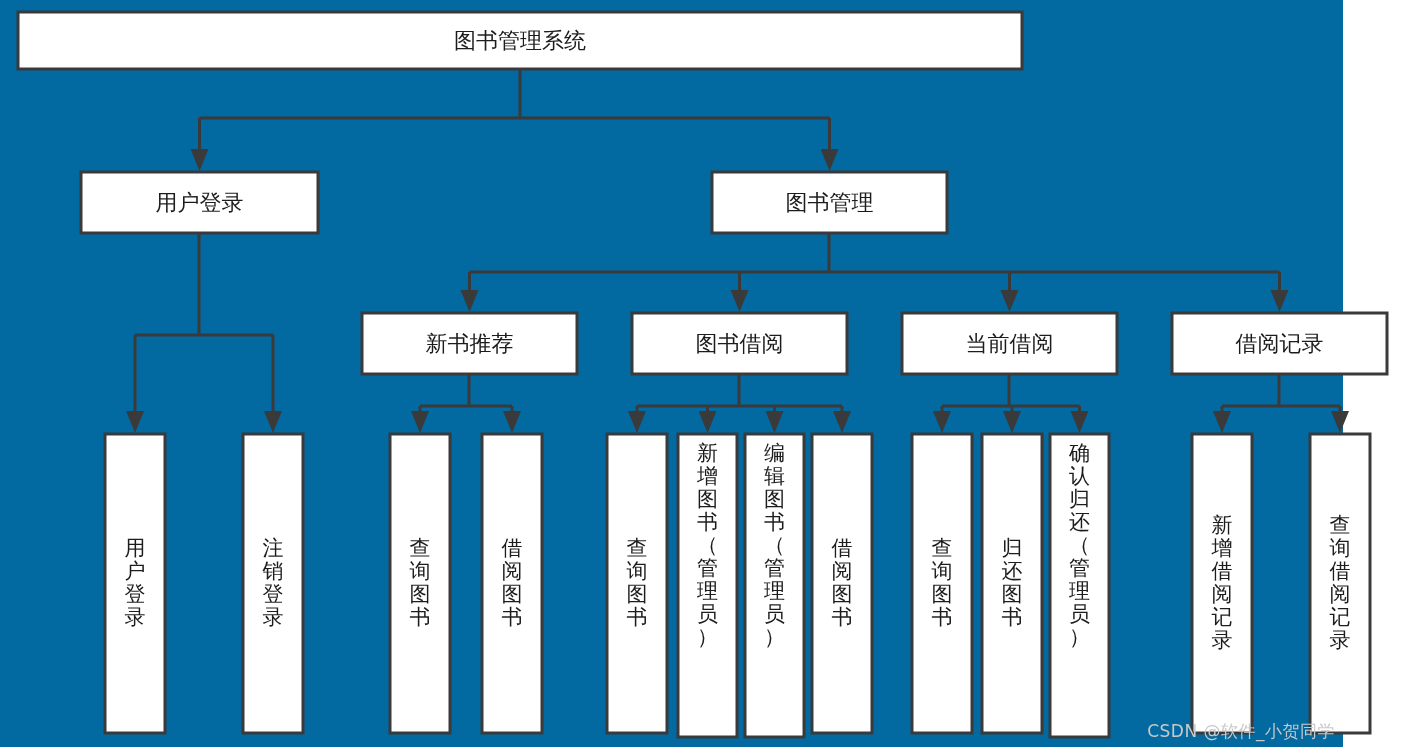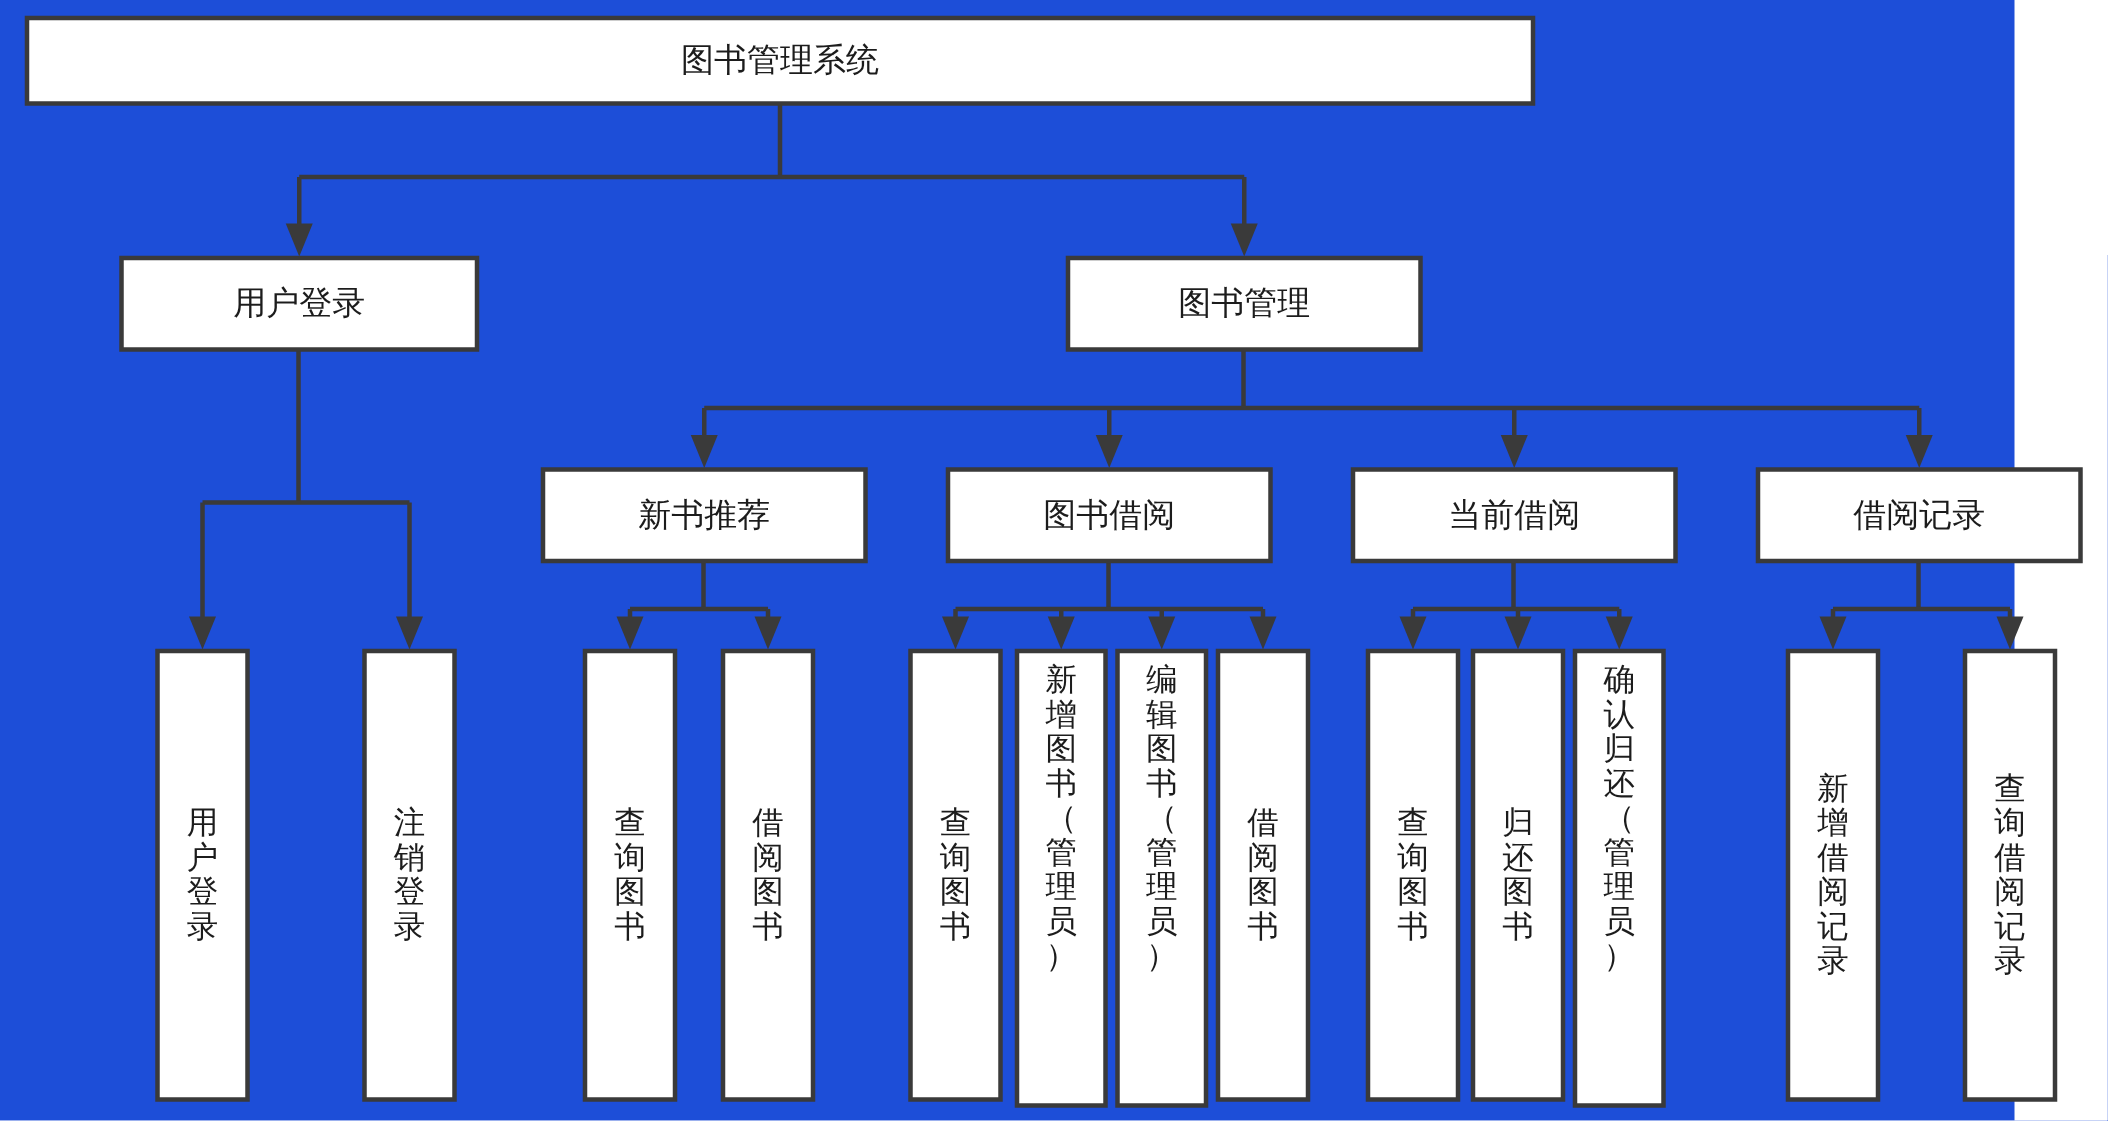--- a/index.html
+++ b/index.html
@@ -11,21 +11,21 @@
   body {
     width: 1405px;
     height: 747px;
     overflow: hidden;
     font-family: "DejaVu Sans", "Liberation Sans", sans-serif;
   }
   #diagram-root {
     position: relative;
     width: 1343px;
     height: 747px;
-    background: #1d4ed8;
+    background: #0369a1;
   }
   svg.diagram-canvas {
     position: absolute;
     top: 0;
     left: 0;
     width: 1405px;
     height: 747px;
     display: block;
   }
   .node-box {
@@ -217,13 +217,14 @@
         <g>
           <rect x="1192" y="434" width="60" height="299" class="node-box"></rect>
           <text x="1222" class="node-label-vertical"><tspan x="1222" y="532.44">新</tspan><tspan x="1222" y="555.44">增</tspan><tspan x="1222" y="578.44">借</tspan><tspan x="1222" y="601.44">阅</tspan><tspan x="1222" y="624.44">记</tspan><tspan x="1222" y="647.44">录</tspan></text>
         </g>
         <g>
           <rect x="1310" y="434" width="60" height="299" class="node-box"></rect>
           <text x="1340" class="node-label-vertical"><tspan x="1340" y="532.44">查</tspan><tspan x="1340" y="555.44">询</tspan><tspan x="1340" y="578.44">借</tspan><tspan x="1340" y="601.44">阅</tspan><tspan x="1340" y="624.44">记</tspan><tspan x="1340" y="647.44">录</tspan></text>
         </g>
       </g>
   </svg>
+  <div class="watermark-text">CSDN @软件_小贺同学</div>
 </div>
 
 </body></html>

